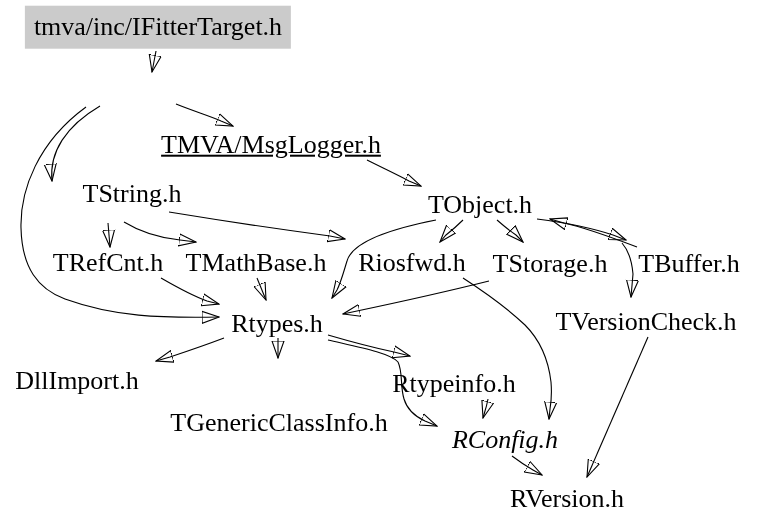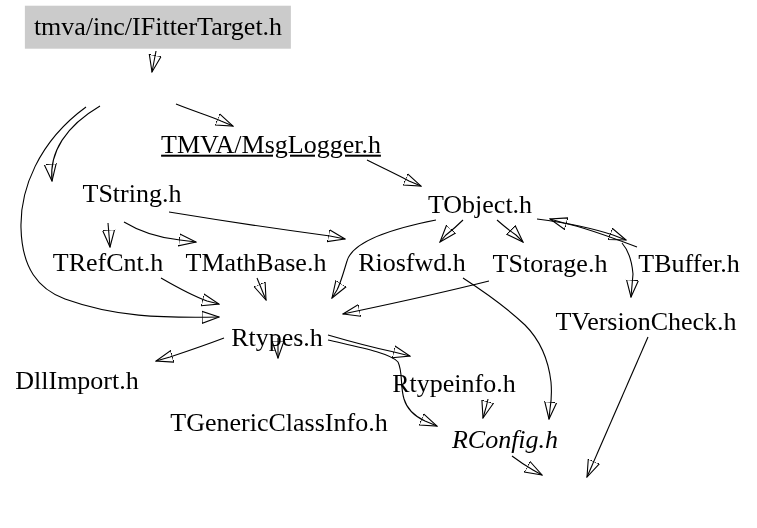--- a/index.html
+++ b/index.html
@@ -88,26 +88,27 @@
   <div class="node" style="left:108px; top:263px;">TRefCnt.h</div>
 
   <div class="node" style="left:256px; top:263px;">TMathBase.h</div>
 
   <div class="node" style="left:412px; top:263px;">Riosfwd.h</div>
 
   <div class="node" style="left:550px; top:264px;">TStorage.h</div>
 
   <div class="node" style="left:689px; top:264px;">TBuffer.h</div>
 
-  <div class="node" style="left:277px; top:324px;margin-top:14px;">Rtypes.h</div>
+  <div class="node" style="left:277px; top:324px;">Rtypes.h</div>
 
   <div class="node" style="left:646px; top:322px;">TVersionCheck.h</div>
 
   <div class="node" style="left:77px; top:381px;">DllImport.h</div>
 
   <div class="node" style="left:279px; top:381px;margin-top:42px;">TGenericClassInfo.h</div>
 
   <div class="node" style="left:454px; top:384px;">Rtypeinfo.h</div>
 
   <div class="node" style="left:505px; top:440px;font-style:italic;">RConfig.h</div>
 
+  <div class="node" style="left:567px; top:499px;">RVersion.h</div>
 
 </div>
 
 </body></html>

